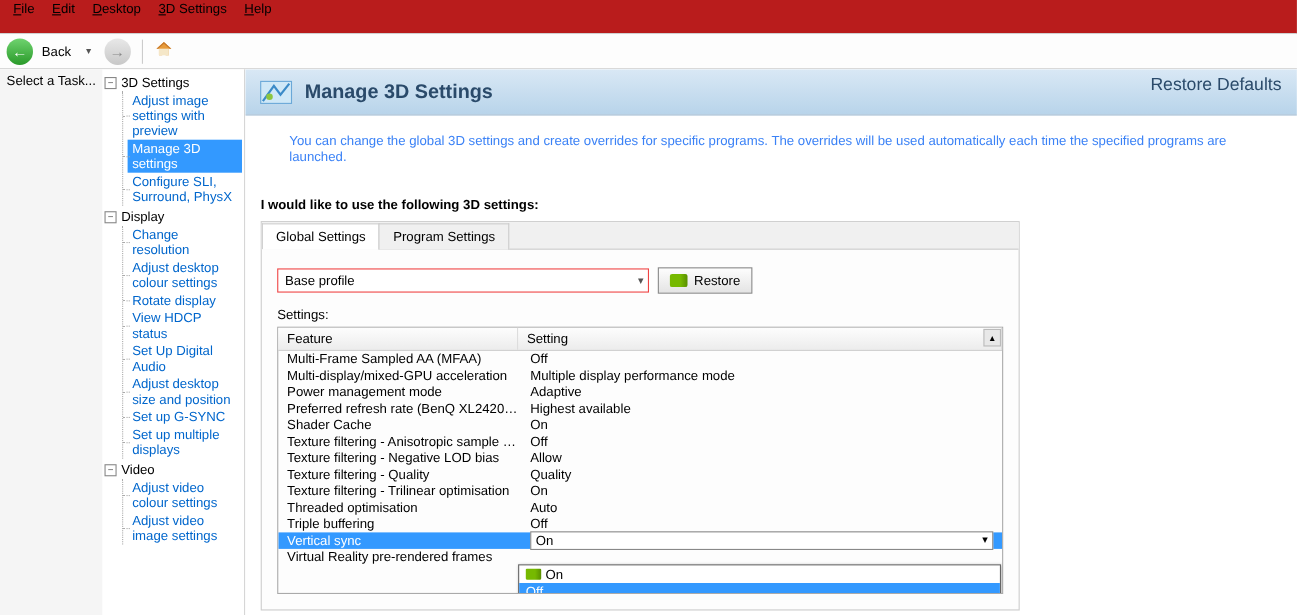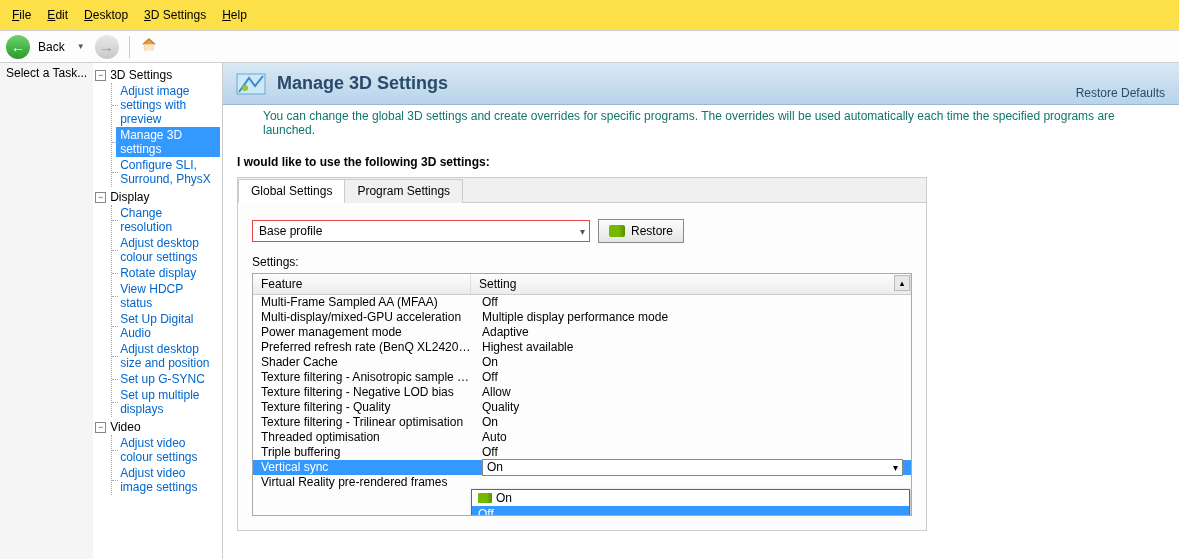--- a/index.html
+++ b/index.html
@@ -1,19 +1,19 @@
 <!DOCTYPE html>
 <html><head>
 <meta charset="utf-8">
 <style>
   * { margin: 0; padding: 0; box-sizing: border-box; font-family: "Segoe UI", Tahoma, sans-serif; font-size: 12px; }
   body { background: #fff; width: 1179px; height: 559px; overflow: hidden; }
 
   
-  .menubar { height: 20px; border-bottom: 1px solid #d0d0d0; display: flex; align-items: center; padding: 15px 4px; background: #fde047; }
+  .menubar { height: 20px; border-bottom: 1px solid #d0d0d0; display: flex; align-items: flex-end; padding: 15px 4px; background: #b91c1c; }
   .menubar span { padding: 0 8px; cursor: default; }
   .menubar span u { text-decoration: underline; }
 
   
   .navbar { height: 32px; border-bottom: 1px solid #d0d0d0; display: flex; align-items: center; padding: 0 6px; gap: 6px; background: #fdfdfd; }
   .nav-btn { width: 24px; height: 24px; border-radius: 50%; display: flex; align-items: center; justify-content: center; }
   .nav-back { background: linear-gradient(#6fd36f,#2a9a2a); color: #fff; }
   .nav-fwd { background: linear-gradient(#e8e8e8,#c8c8c8); color: #888; }
   .nav-arrow { font-size: 14px; font-weight: bold; }
   .back-label { margin-left: 2px; margin-right: 2px; }
@@ -32,22 +32,22 @@
   .tree-items { margin-left: 16px; border-left: 1px dotted #aaa; padding-left: 4px; }
   .tree-item { color: #0066cc; padding: 1px 4px; cursor: pointer; position: relative; }
   .tree-item::before { content: ""; position: absolute; left: -4px; top: 50%; width: 6px; border-top: 1px dotted #aaa; }
   .tree-item.selected { background: #3399ff; color: #fff; }
 
   
   .content { flex: 1; display: flex; flex-direction: column; background: #fff; overflow: hidden; }
   .header-banner { background: linear-gradient(#d9e8f5,#b8d4ea); height: 42px; display: flex; align-items: center; padding: 0 12px; border-bottom: 1px solid #9cb8d0; position: relative; }
   .header-icon { width: 32px; height: 32px; margin-right: 10px; }
   .header-title { font-size: 18px; font-weight: bold; color: #2a4a6a; }
-  .restore-defaults { position: absolute; right: 14px; bottom: 4px; color: #2a4a6a; font-size: 12px; cursor: pointer; }
-  .intro { padding: 4px 40px; color: #0f766e; }
+  .restore-defaults { position: absolute; right: 14px; bottom: 17px; color: #2a4a6a; font-size: 16px; cursor: pointer; }
+  .intro { padding: 16px 40px; color: #3b82f6; }
   .section-label { font-weight: bold; padding: 14px 14px 8px 14px; }
 
   .settings-panel { margin: 0 14px; border: 1px solid #ccc; width: 690px; padding-bottom: 10px; background: #fdfdfd; }
   .tabs { display: flex; border-bottom: 1px solid #ccc; background: #f0f0f0; }
   .tab { padding: 4px 12px; border: 1px solid #ccc; border-bottom: none; margin-right: -1px; background: #f0f0f0; cursor: pointer; position: relative; top: 1px; }
   .tab.active { background: #fff; border-bottom: 1px solid #fff; }
   .panel-body { padding: 12px 14px 4px 14px; }
 
   .preset-row { display: flex; align-items: center; gap: 8px; margin: 4px 0 12px 0; }
   .combo { flex: 1; height: 22px; border: 1px solid #ef4444; background: #fff; display: flex; align-items: center; padding: 0 6px; position: relative; max-width: 338px; }

